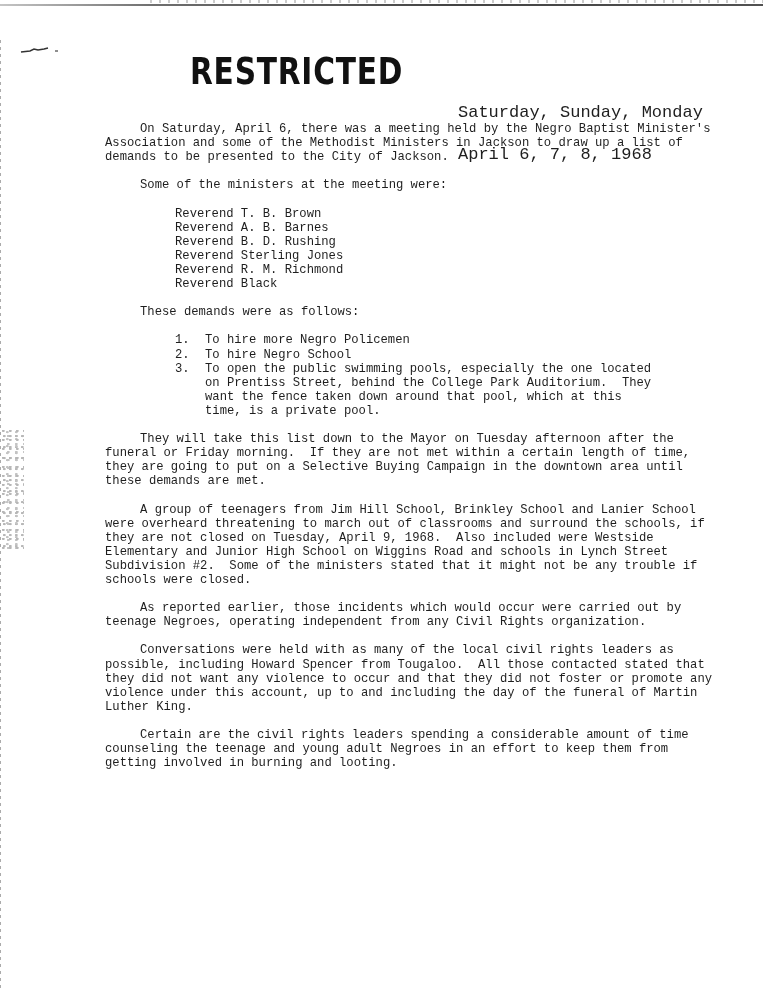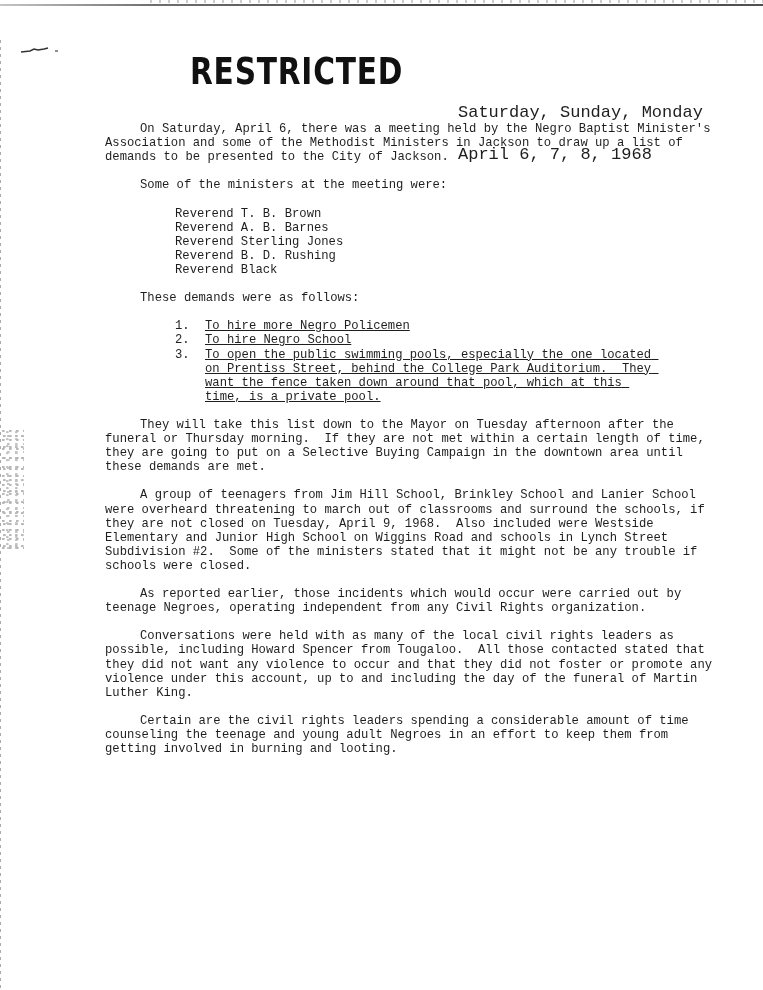--- a/index.html
+++ b/index.html
@@ -51,21 +51,21 @@
     position: absolute; left: 105px; top: 122px; width: 620px;
     font-size: 12.2px; line-height: 14.1px;
   }
   .para { margin: 0 0 14.1px 0; white-space: pre-wrap; }
   .indent { text-indent: 35px; }
   .ministers { margin: 0 0 14.1px 70px; font-family: Liberation Mono, monospace; }
   .ministers div, .demands div { white-space: pre; }
   .demands { margin: 0 0 14.1px 70px; }
   .demand-row { display: flex; }
   .demand-num { width: 30px; flex: none; }
-  .demand-text { white-space: pre-wrap; width: 460px; text-decoration: underline; }
+  .demand-text { white-space: pre-wrap; width: 460px; }
 </style>
 </head>
 <body>
 
 <div class="top-speckle"></div>
 <div class="top-rule"></div>
 <div class="left-edge"></div>
 <div class="left-noise"></div>
 
 <svg class="scribble" viewBox="0 0 45 8">
@@ -80,40 +80,41 @@
   <div>April 6, 7, 8, 1968</div>
 </div>
 
 <div class="body-text">
   <p class="para indent">On Saturday, April 6, there was a meeting held by the Negro Baptist Minister's Association and some of the Methodist Ministers in Jackson to draw up a list of demands to be presented to the City of Jackson.</p>
   <p class="para indent">Some of the ministers at the meeting were:</p>
 
   <div class="ministers">
     <div>Reverend T. B. Brown</div>
     <div>Reverend A. B. Barnes</div>
+    <div>Reverend B. D. Rushing</div>
     <div>Reverend Sterling Jones</div>
-    <div>Reverend B. D. Rushing</div>
+    <div>Reverend R. M. Richmond</div>
     <div>Reverend Black</div>
   </div>
 
   <p class="para indent">These demands were as follows:</p>
 
   <div class="demands">
     <div class="demand-row">
       <span class="demand-num">1.</span>
       <span class="demand-text">To hire more Negro Policemen</span>
     </div>
     <div class="demand-row">
       <span class="demand-num">2.</span>
       <span class="demand-text">To hire Negro School</span>
     </div>
     <div class="demand-row">
       <span class="demand-num">3.</span>
       <span class="demand-text">To open the public swimming pools, especially the one located on Prentiss Street, behind the College Park Auditorium.  They want the fence taken down around that pool, which at this time, is a private pool.</span>
     </div>
   </div>
 
-  <p class="para indent">They will take this list down to the Mayor on Tuesday afternoon after the funeral or Thursday morning.  If they are not met within a certain length of time, they are going to put on a Selective Buying Campaign in the downtown area until these demands are met.</p>
+  <p class="para indent">They will take this list down to the Mayor on Tuesday afternoon after the funeral or Friday morning.  If they are not met within a certain length of time, they are going to put on a Selective Buying Campaign in the downtown area until these demands are met.</p>
   <p class="para indent">A group of teenagers from Jim Hill School, Brinkley School and Lanier School were overheard threatening to march out of classrooms and surround the schools, if they are not closed on Tuesday, April 9, 1968.  Also included were Westside Elementary and Junior High School on Wiggins Road and schools in Lynch Street Subdivision #2.  Some of the ministers stated that it might not be any trouble if schools were closed.</p>
   <p class="para indent">As reported earlier, those incidents which would occur were carried out by teenage Negroes, operating independent from any Civil Rights organization.</p>
   <p class="para indent">Conversations were held with as many of the local civil rights leaders as possible, including Howard Spencer from Tougaloo.  All those contacted stated that they did not want any violence to occur and that they did not foster or promote any violence under this account, up to and including the day of the funeral of Martin Luther King.</p>
   <p class="para indent">Certain are the civil rights leaders spending a considerable amount of time counseling the teenage and young adult Negroes in an effort to keep them from getting involved in burning and looting.</p>
 </div>
 
 </body></html>

